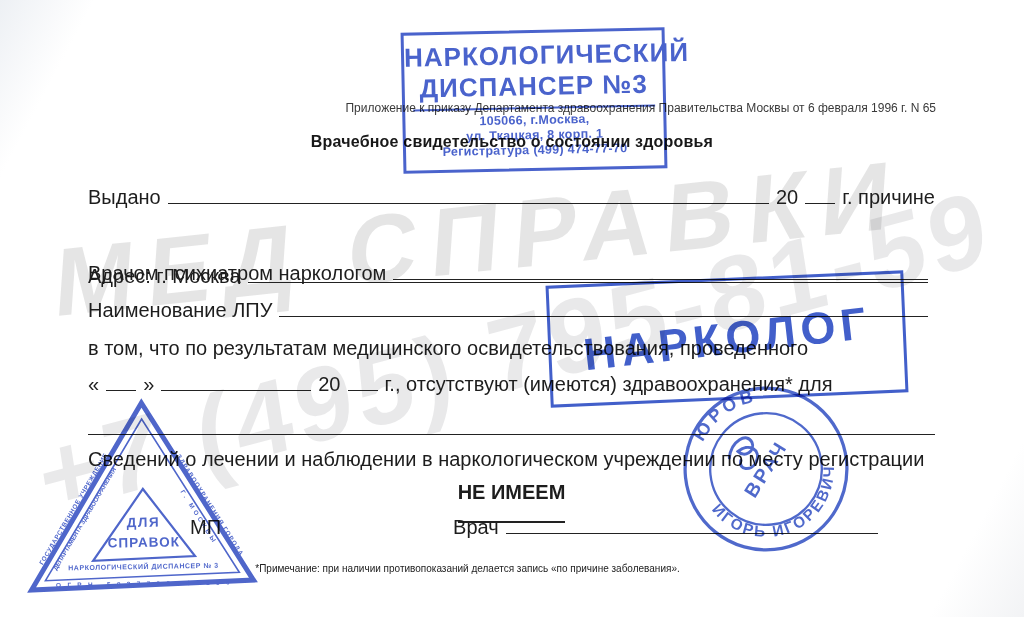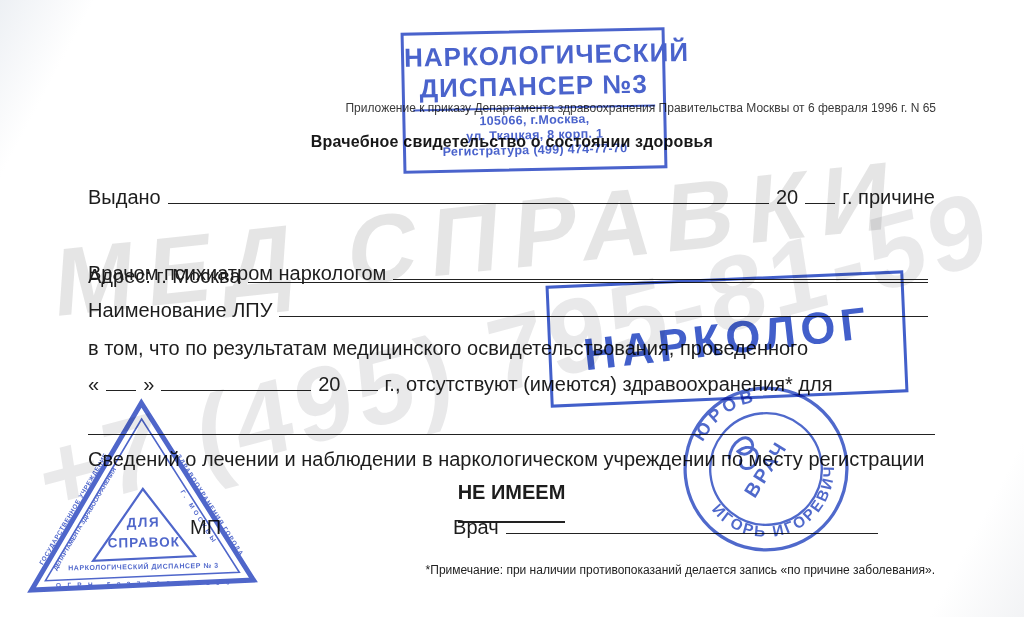--- a/index.html
+++ b/index.html
@@ -37,22 +37,22 @@
   .r5{top:338px;}
   .r6{top:374px;}
   .r7{top:416px;height:18px;border-bottom:1.8px solid #222;}
   .r8{top:449px;}
   .r9{top:482px;justify-content:center;}
   .verdict{font-weight:bold;border-bottom:2px solid #222;padding-bottom:18px;}
   .r10{top:517px;}
   .mp{margin-left:102px;}
   .vrlbl{margin-left:232px;}
   .sigline{width:372px;flex:none;}
-  .footnote{position:absolute;top:563px;left:0;right:89px;text-align:right;
-    font-size:12px;color:#222;z-index:2;}
+  .footnote{position:absolute;top:563px;left:0;right:89px;text-align:center;
+    font-size:10px;color:#222;z-index:2;}
   
   .stamp{position:absolute;z-index:3;mix-blend-mode:multiply;color:#3a55c8;}
   .st-disp{left:402px;top:30px;width:264px;height:141px;border:3px solid #3a55c8;
     transform:rotate(-1.2deg);text-align:center;padding-top:7px;box-sizing:border-box;opacity:.92;}
   .s-name{font-size:26px;font-weight:bold;letter-spacing:1px;line-height:31px;}
   .s-div{border-top:2px solid #3a55c8;margin:5px 8px 4px 8px;}
   .s-addr{font-size:12.5px;font-weight:bold;line-height:15px;letter-spacing:0.3px;}
   .st-nark{left:548px;top:278px;width:352px;height:116px;border:3.5px solid #3353c6;
     transform:rotate(-2.5deg);display:flex;align-items:center;justify-content:center;opacity:.93;}
   .n-text{font-size:45px;font-weight:bold;letter-spacing:5px;transform:rotate(-4deg);color:#3353c6;}

